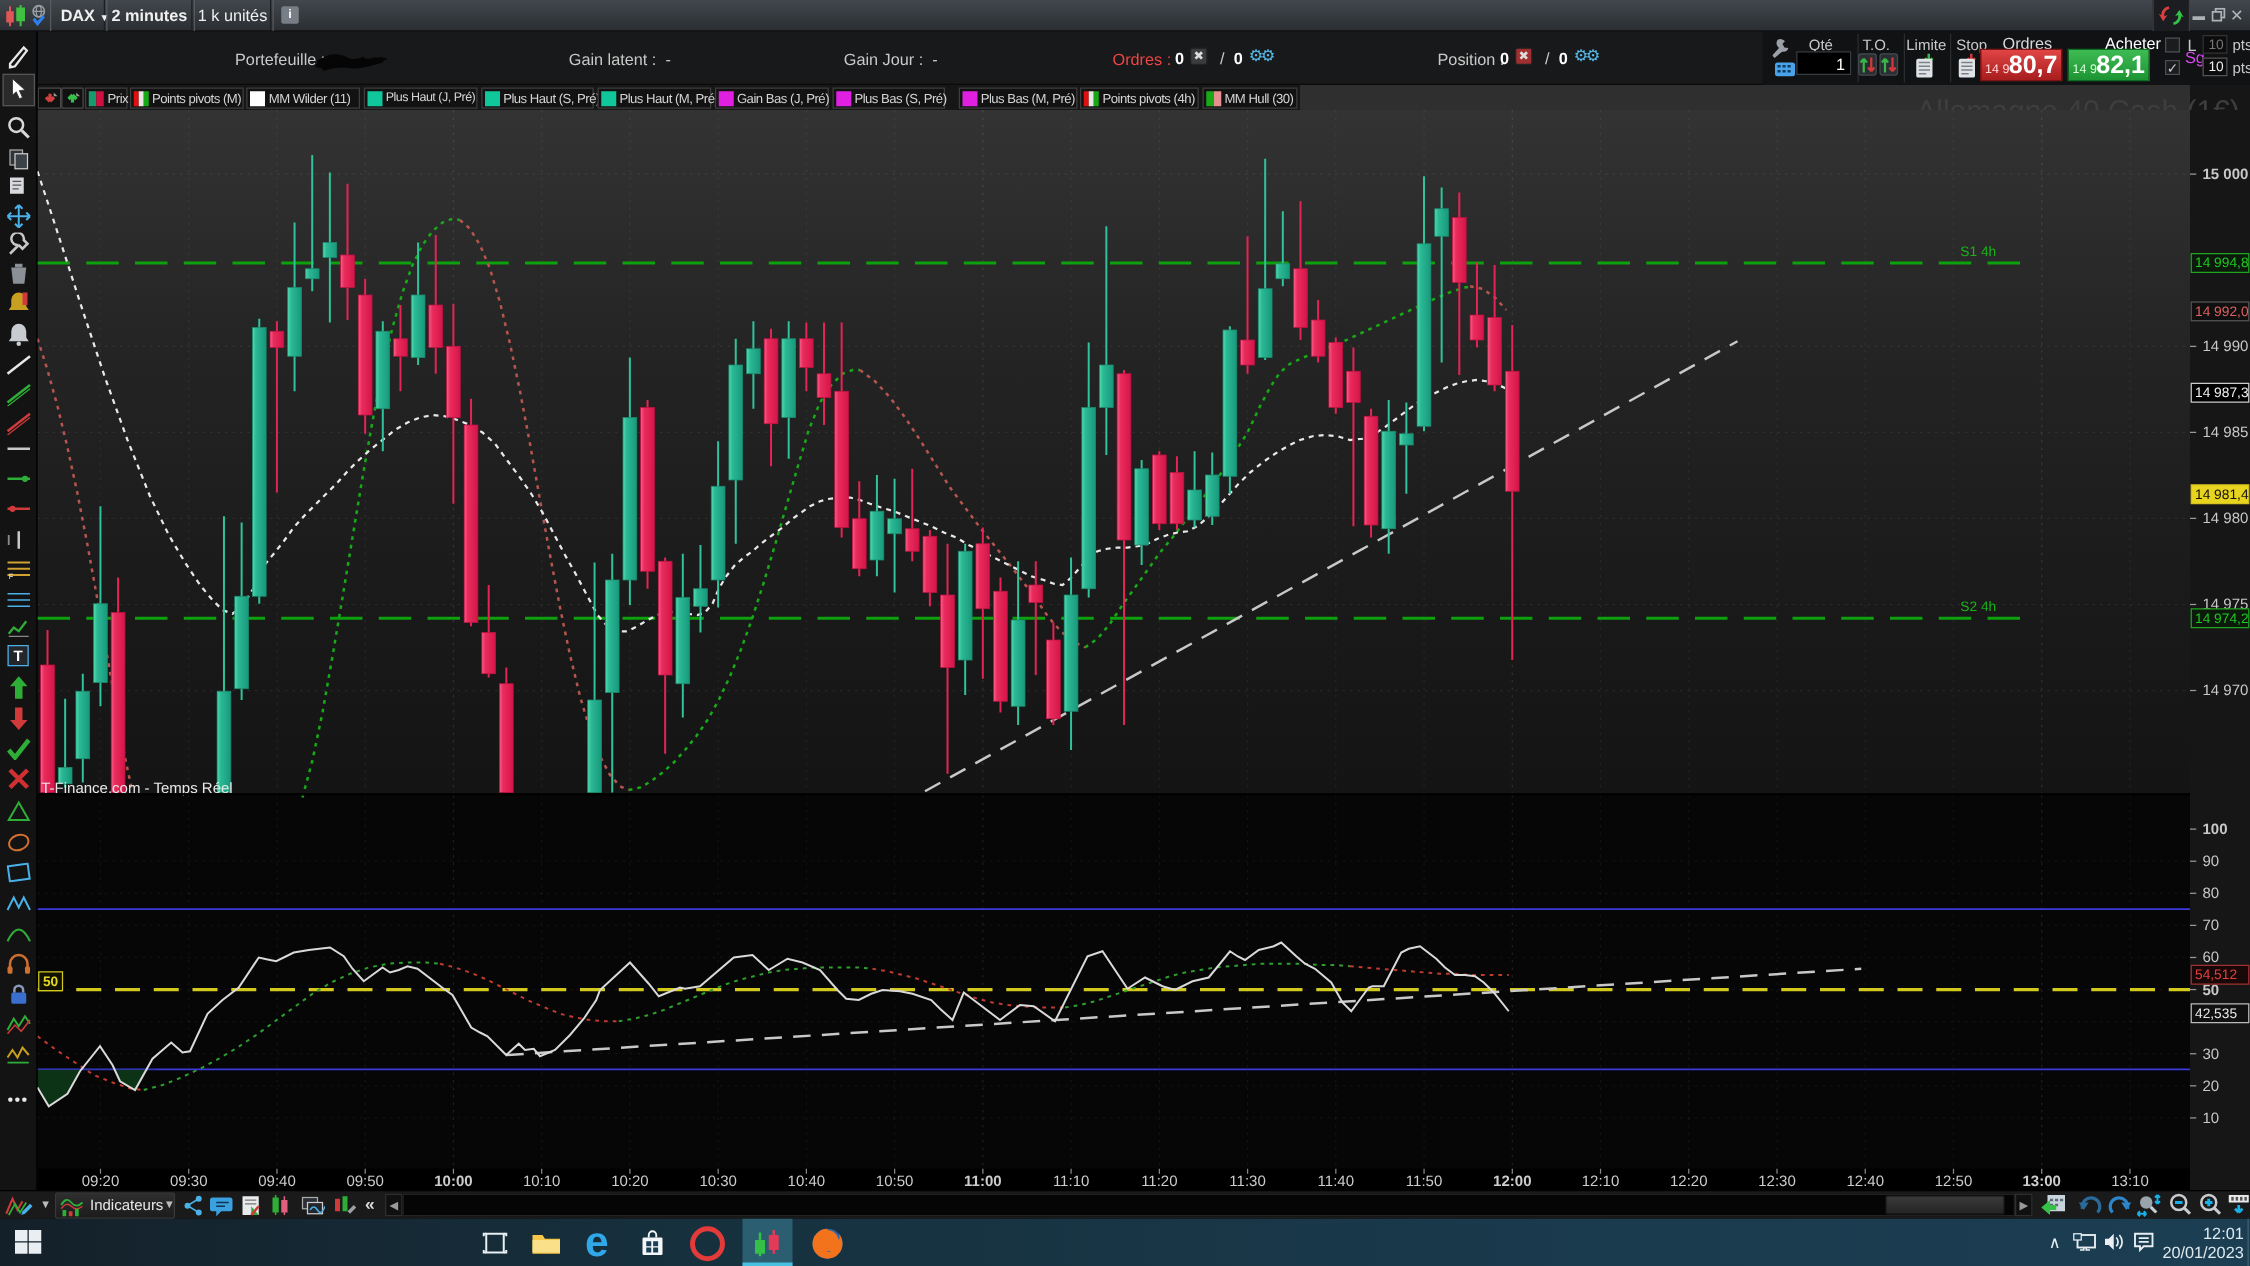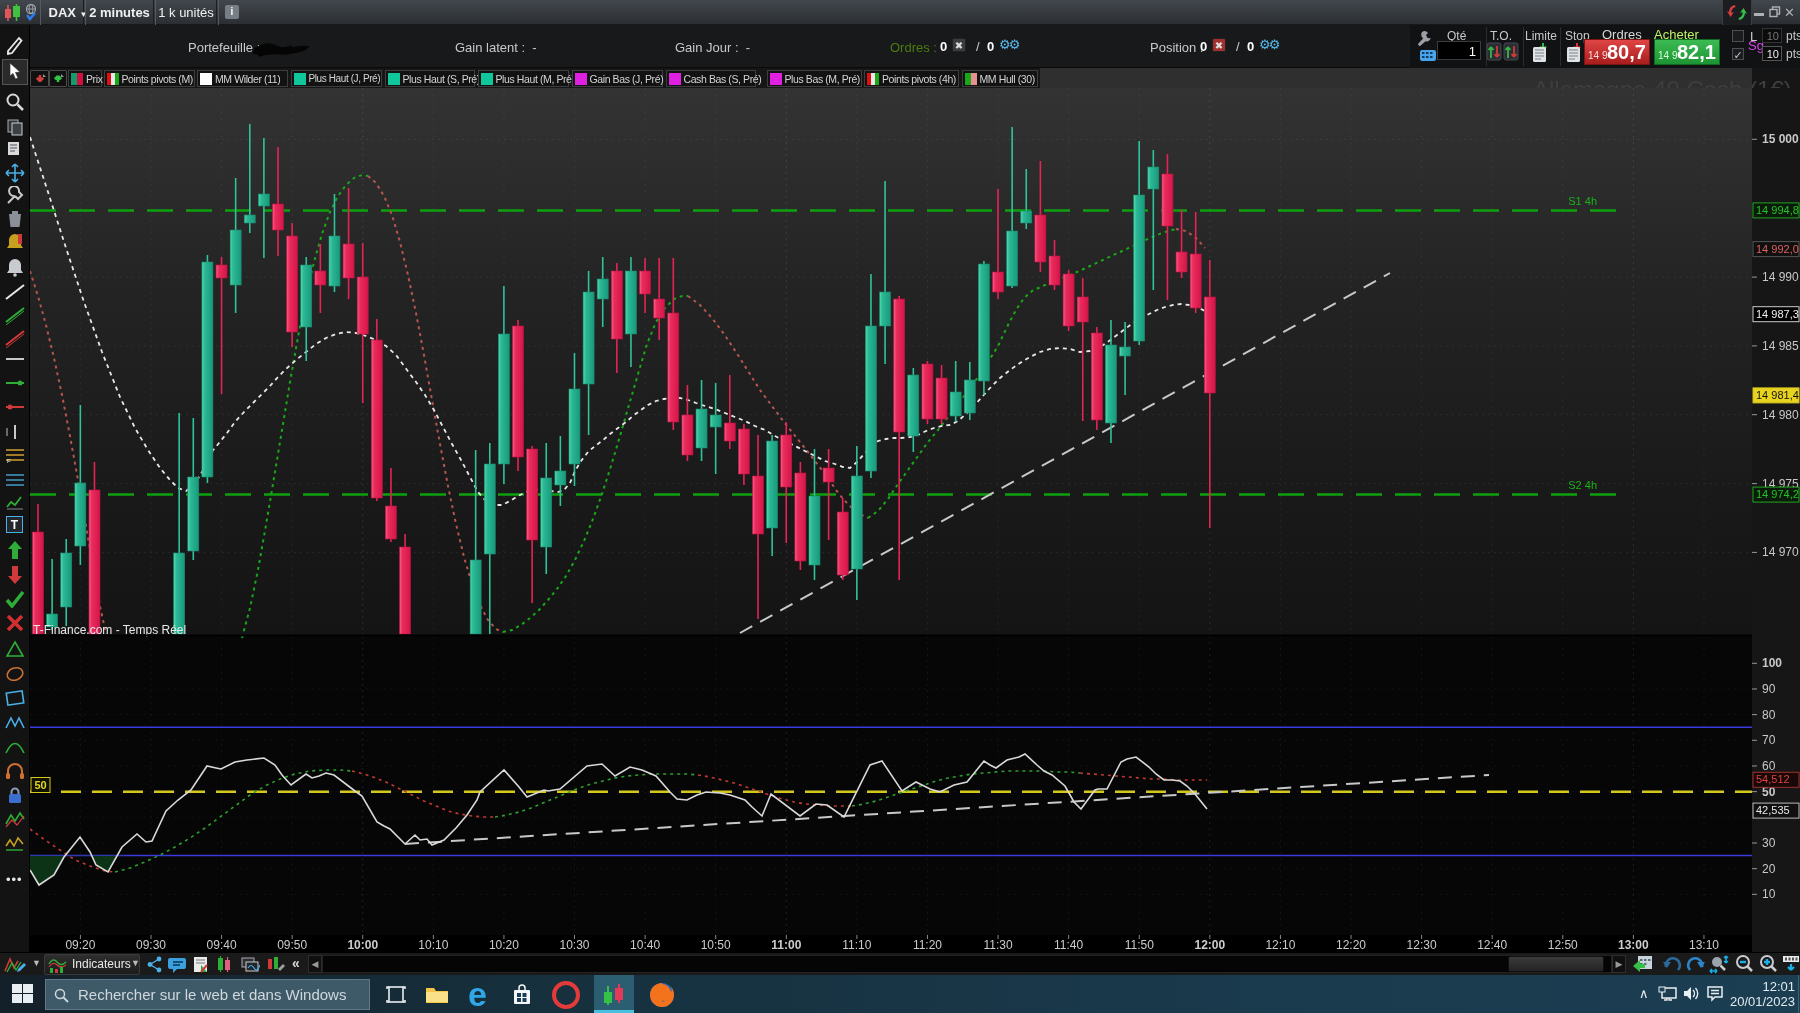--- a/index.html
+++ b/index.html
@@ -36,21 +36,21 @@
 <span class="abs" style="left:1784px;top:5px;color:#aeb2b6;font-size:13px">✕</span>
 </div>
 <div class="abs" style="left:30px;top:25px;width:1770px;height:43px;background:#18191a;border-bottom:1px solid #0a0a0a">
 <span class="abs" style="left:158px;top:15px;color:#c9c9c9;font-size:13px">Portefeuille :&nbsp;</span>
 <svg class="abs" style="left:218px;top:12px" width="70" height="24" viewBox="0 0 70 24">
       <path d="M4 16 C10 6 20 4 30 9 C40 14 52 6 62 10 C55 14 40 20 28 17 C18 15 10 20 4 16 Z" fill="#060606"></path>
       <path d="M6 13 C18 8 30 16 44 10 M10 18 C24 12 40 18 58 11" stroke="#050505" stroke-width="4" fill="none"></path>
     </svg>
 <span class="abs" style="left:425px;top:15px;color:#c9c9c9;font-size:13px">Gain latent :&nbsp; -</span>
 <span class="abs" style="left:645px;top:15px;color:#c9c9c9;font-size:13px">Gain Jour :&nbsp; -</span>
-<span class="abs" style="left:860px;top:15px;color:#4d7c0f;font-size:13px">Ordres :</span>
+<span class="abs" style="left:860px;top:15px;color:#ef4444;font-size:13px">Ordres :</span>
 <span class="abs" style="left:910px;top:14px;color:#fff;font-size:13px;font-weight:bold">0</span>
 <div class="abs" style="left:922px;top:13px;width:14px;height:14px;background:#3a3d40;border:1px solid #222;border-radius:2px;color:#ddd;text-align:center;line-height:13px;font-size:10px">✖</div>
 <span class="abs" style="left:946px;top:14px;color:#ccc;font-size:13px">/</span>
 <span class="abs" style="left:957px;top:14px;color:#fff;font-size:13px;font-weight:bold">0</span>
 <span class="abs" style="left:969px;top:12px;color:#57b8e8;font-size:13px;letter-spacing:-2px">⚙⚙</span>
 <span class="abs" style="left:1120px;top:15px;color:#c9c9c9;font-size:13px">Position :</span>
 <span class="abs" style="left:1170px;top:14px;color:#fff;font-size:13px;font-weight:bold">0</span>
 <div class="abs" style="left:1182px;top:13px;width:14px;height:14px;background:#a03030;border:1px solid #222;border-radius:2px;color:#ddd;text-align:center;line-height:13px;font-size:10px">✖</div>
 <span class="abs" style="left:1206px;top:14px;color:#ccc;font-size:13px">/</span>
 <span class="abs" style="left:1217px;top:14px;color:#fff;font-size:13px;font-weight:bold">0</span>
@@ -93,21 +93,21 @@
 <svg class="abs" style="left:153px;top:16px" width="24" height="22" viewBox="0 0 24 22">
       <path d="M14 2 v7 m0 0 l-3-3.5 m3 3.5 l3-3.5" stroke="#d03a3a" stroke-width="2" fill="none"></path>
       <rect x="4" y="6" width="13" height="15" rx="1.5" fill="#dfe3e6"></rect>
       <path d="M6 9 h9 M6 12 h9 M6 15 h9 M6 18 h6" stroke="#7a8288" stroke-width="1.2"></path>
     </svg>
 <span class="abs" style="left:192px;top:2px;color:#d8d8d8;font-size:13px">Ordres</span>
 <div class="abs" style="left:174px;top:14px;width:66px;height:26px;background:linear-gradient(#e04545,#a81d1d);border:1px solid #7d1414">
 <span class="abs" style="left:3px;top:10px;color:#ffd8d8;font-size:10px">14 9</span>
       <span class="abs" style="left:22px;top:1px;color:#fff;font-size:20px;font-weight:bold">80,7</span>
     </div>
-<span class="abs" style="left:244px;top:2px;color:#bef264;font-size:13px">Acheter</span>
+<span class="abs" style="left:274px;top:2px;color:#ffffff;font-size:13px">Acheter</span>
 <div class="abs" style="left:244px;top:14px;width:66px;height:26px;background:linear-gradient(#3dbb53,#1d9433);border:1px solid #0f6b20">
 <span class="abs" style="left:3px;top:10px;color:#d8ffd8;font-size:10px">14 9</span>
       <span class="abs" style="left:22px;top:1px;color:#fff;font-size:20px;font-weight:bold">82,1</span>
     </div>
 <div class="abs" style="left:322px;top:5px;width:12px;height:12px;background:#1a1c1e;border:1px solid #4a4f55"></div>
 <span class="abs" style="left:340px;top:4px;color:#c9c9c9;font-size:13px">L</span>
 <div class="abs" style="left:352px;top:3px;width:20px;height:15px;background:#0c0c0c;border:1px solid #333;color:#777;font-size:11px;text-align:right;line-height:14px;padding-right:2px">10</div>
 <span class="abs" style="left:376px;top:4px;color:#c9c9c9;font-size:12px">pts</span>
 <div class="abs" style="left:322px;top:23px;width:12px;height:12px;background:#1a1c1e;border:1px solid #4a4f55;color:#c8ccd0;font-size:11px;line-height:12px;text-align:center">✓</div>
 <span class="abs" style="left:338px;top:13px;color:#d946ef;font-size:13px">Sg</span>
@@ -146,21 +146,21 @@
 <div class="abs" style="left:387.5px;top:72.5px;width:12px;height:12px;background:#10c79b"></div>
 <span class="abs" style="left:402.5px;top:73px;color:#d4d4d4;font-size:10.5px;letter-spacing:-0.4px;white-space:nowrap">Plus Haut (S, Pré)</span>
 <div class="abs" style="left:477.5px;top:70px;width:91.5px;height:17px;background:#121212;border:1px solid #3e3e3e"></div>
 <div class="abs" style="left:480.5px;top:72.5px;width:12px;height:12px;background:#10c79b"></div>
 <span class="abs" style="left:495.5px;top:73px;color:#d4d4d4;font-size:10.5px;letter-spacing:-0.4px;white-space:nowrap">Plus Haut (M, Pré)</span>
 <div class="abs" style="left:571.5px;top:70px;width:91.5px;height:17px;background:#121212;border:1px solid #3e3e3e"></div>
 <div class="abs" style="left:574.5px;top:72.5px;width:12px;height:12px;background:#e020e0"></div>
 <span class="abs" style="left:589.5px;top:73px;color:#d4d4d4;font-size:10.5px;letter-spacing:-0.4px;white-space:nowrap">Gain Bas (J, Pré)</span>
 <div class="abs" style="left:665.5px;top:70px;width:90px;height:17px;background:#121212;border:1px solid #3e3e3e"></div>
 <div class="abs" style="left:668.5px;top:72.5px;width:12px;height:12px;background:#e020e0"></div>
-<span class="abs" style="left:683.5px;top:73px;color:#d4d4d4;font-size:10.5px;letter-spacing:-0.4px;white-space:nowrap">Cash Bas (S, Pré)</span>
+<span class="abs" style="left:683.5px;top:73px;color:#d4d4d4;font-size:10.5px;letter-spacing:-0.4px;white-space:nowrap">Plus Bas (S, Pré)</span>
 <div class="abs" style="left:766.5px;top:70px;width:95px;height:17px;background:#121212;border:1px solid #3e3e3e"></div>
 <div class="abs" style="left:769.5px;top:72.5px;width:12px;height:12px;background:#e020e0"></div>
 <span class="abs" style="left:784.5px;top:73px;color:#d4d4d4;font-size:10.5px;letter-spacing:-0.4px;white-space:nowrap">Plus Bas (M, Pré)</span>
 <div class="abs" style="left:864px;top:70px;width:95px;height:17px;background:#121212;border:1px solid #3e3e3e"></div>
 <div class="abs" style="left:867px;top:72.5px;width:4px;height:12px;background:#e01010"></div>
 <div class="abs" style="left:871px;top:72.5px;width:4px;height:12px;background:#e8e8e8"></div>
 <div class="abs" style="left:875px;top:72.5px;width:4px;height:12px;background:#18a818"></div>
 <span class="abs" style="left:882px;top:73px;color:#d4d4d4;font-size:10.5px;letter-spacing:-0.4px;white-space:nowrap">Points pivots (4h)</span>
 <div class="abs" style="left:961.5px;top:70px;width:76.5px;height:17px;background:#121212;border:1px solid #3e3e3e"></div>
 <div class="abs" style="left:964.5px;top:72.5px;width:6px;height:12px;background:#18a818"></div>
@@ -768,27 +768,20 @@
 </div>
 <div class="abs" style="left:0;top:975px;width:1800px;height:38px;background:linear-gradient(90deg,#142029,#16303d 30%,#1a3a4d 70%,#1c3e52)">
 <svg class="abs" style="left:12px;top:9px" width="22" height="20" viewBox="0 0 22 20">
       <g fill="#e8eef2">
         <rect x="0" y="0" width="10" height="9"></rect>
         <rect x="11" y="0" width="10" height="9"></rect>
         <rect x="0" y="10" width="10" height="9"></rect>
         <rect x="11" y="10" width="10" height="9"></rect>
       </g>
     </svg>
-<div class="abs" style="left:45px;top:4px;width:325px;height:31px;background:#3e5a68;border:1px solid #5d798a">
-<svg class="abs" style="left:8px;top:8px" width="15" height="15" viewBox="0 0 15 15">
-        <circle cx="6" cy="6" r="4.5" fill="none" stroke="#cfd8dc" stroke-width="1.5"></circle>
-        <line x1="9.5" y1="9.5" x2="14" y2="14" stroke="#cfd8dc" stroke-width="1.8"></line>
-      </svg>
-<span class="abs" style="left:32px;top:6px;color:#cfd8dc;font-size:15px">Rechercher sur le web et dans Windows</span>
-</div>
 <svg class="abs" style="left:385px;top:10px" width="22" height="19" viewBox="0 0 22 19">
       <rect x="4" y="2" width="14" height="15" fill="none" stroke="#e8eef2" stroke-width="1.6"></rect>
       <path d="M2 4 v-2 h2 M20 2 h0 M2 15 v2 h2 M18 2 h2 v2 M18 17 h2 v-2" stroke="#e8eef2" stroke-width="1.6" fill="none"></path>
     </svg>
 <svg class="abs" style="left:425px;top:10px" width="26" height="20" viewBox="0 0 26 20">
       <path d="M1 3 h8 l2 3 h12 v12 H1z" fill="#f5c64a"></path>
       <path d="M1 7 h22 v10 H1z" fill="#fbe08a"></path>
     </svg>
 <div class="abs" style="left:468px;top:5px;width:30px;height:30px;color:#30a7e8;font-size:34px;font-weight:bold;line-height:28px;font-family:Liberation Sans">e</div>
 <svg class="abs" style="left:510px;top:7px" width="24" height="25" viewBox="0 0 24 25">

